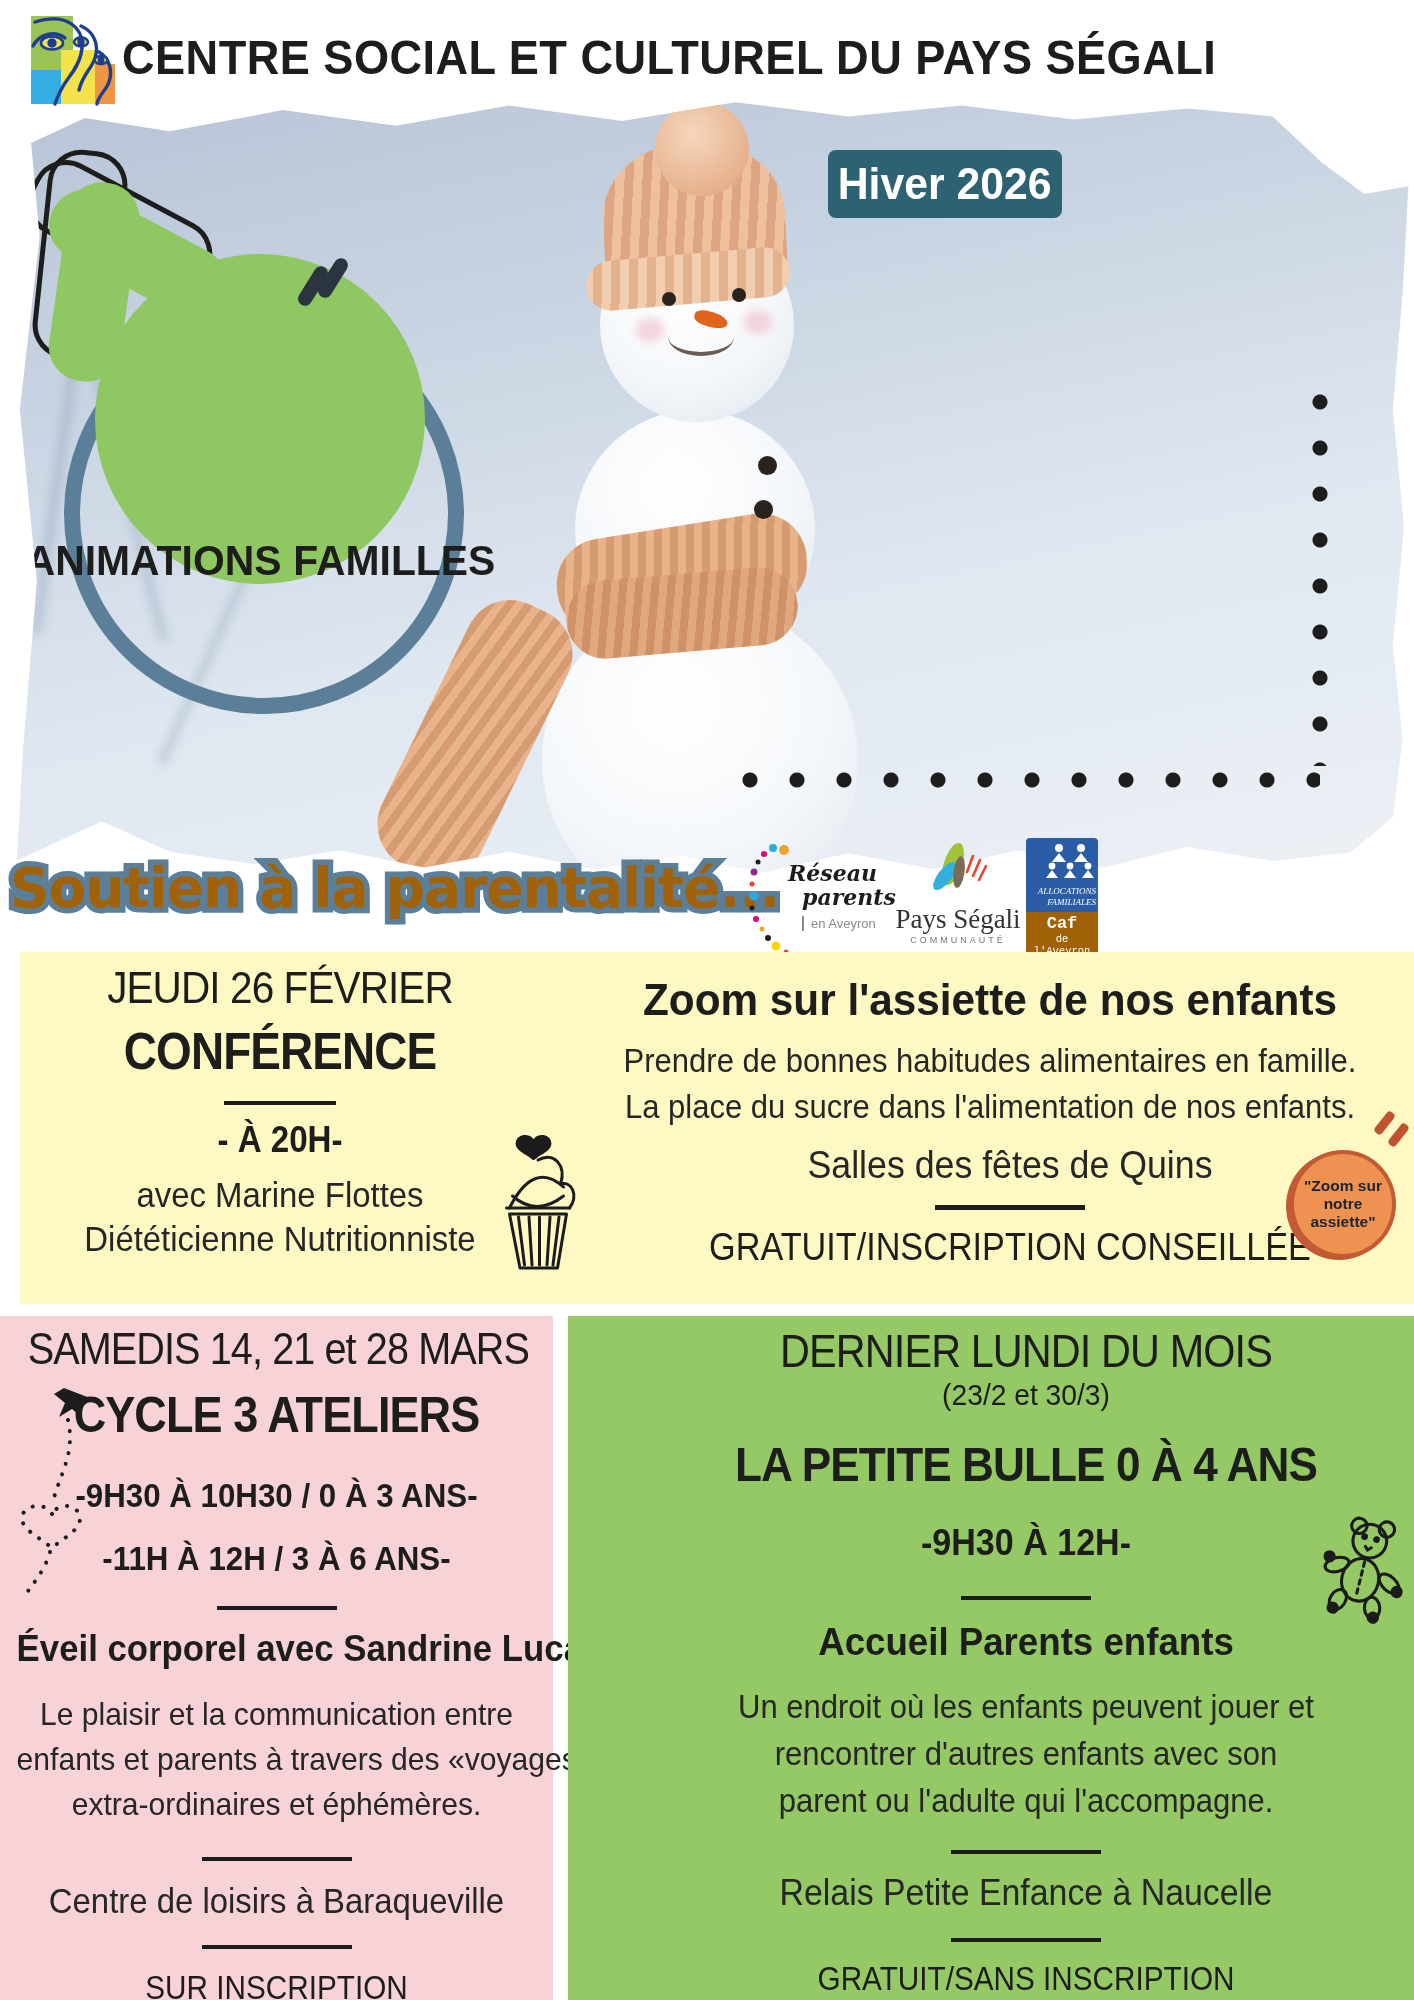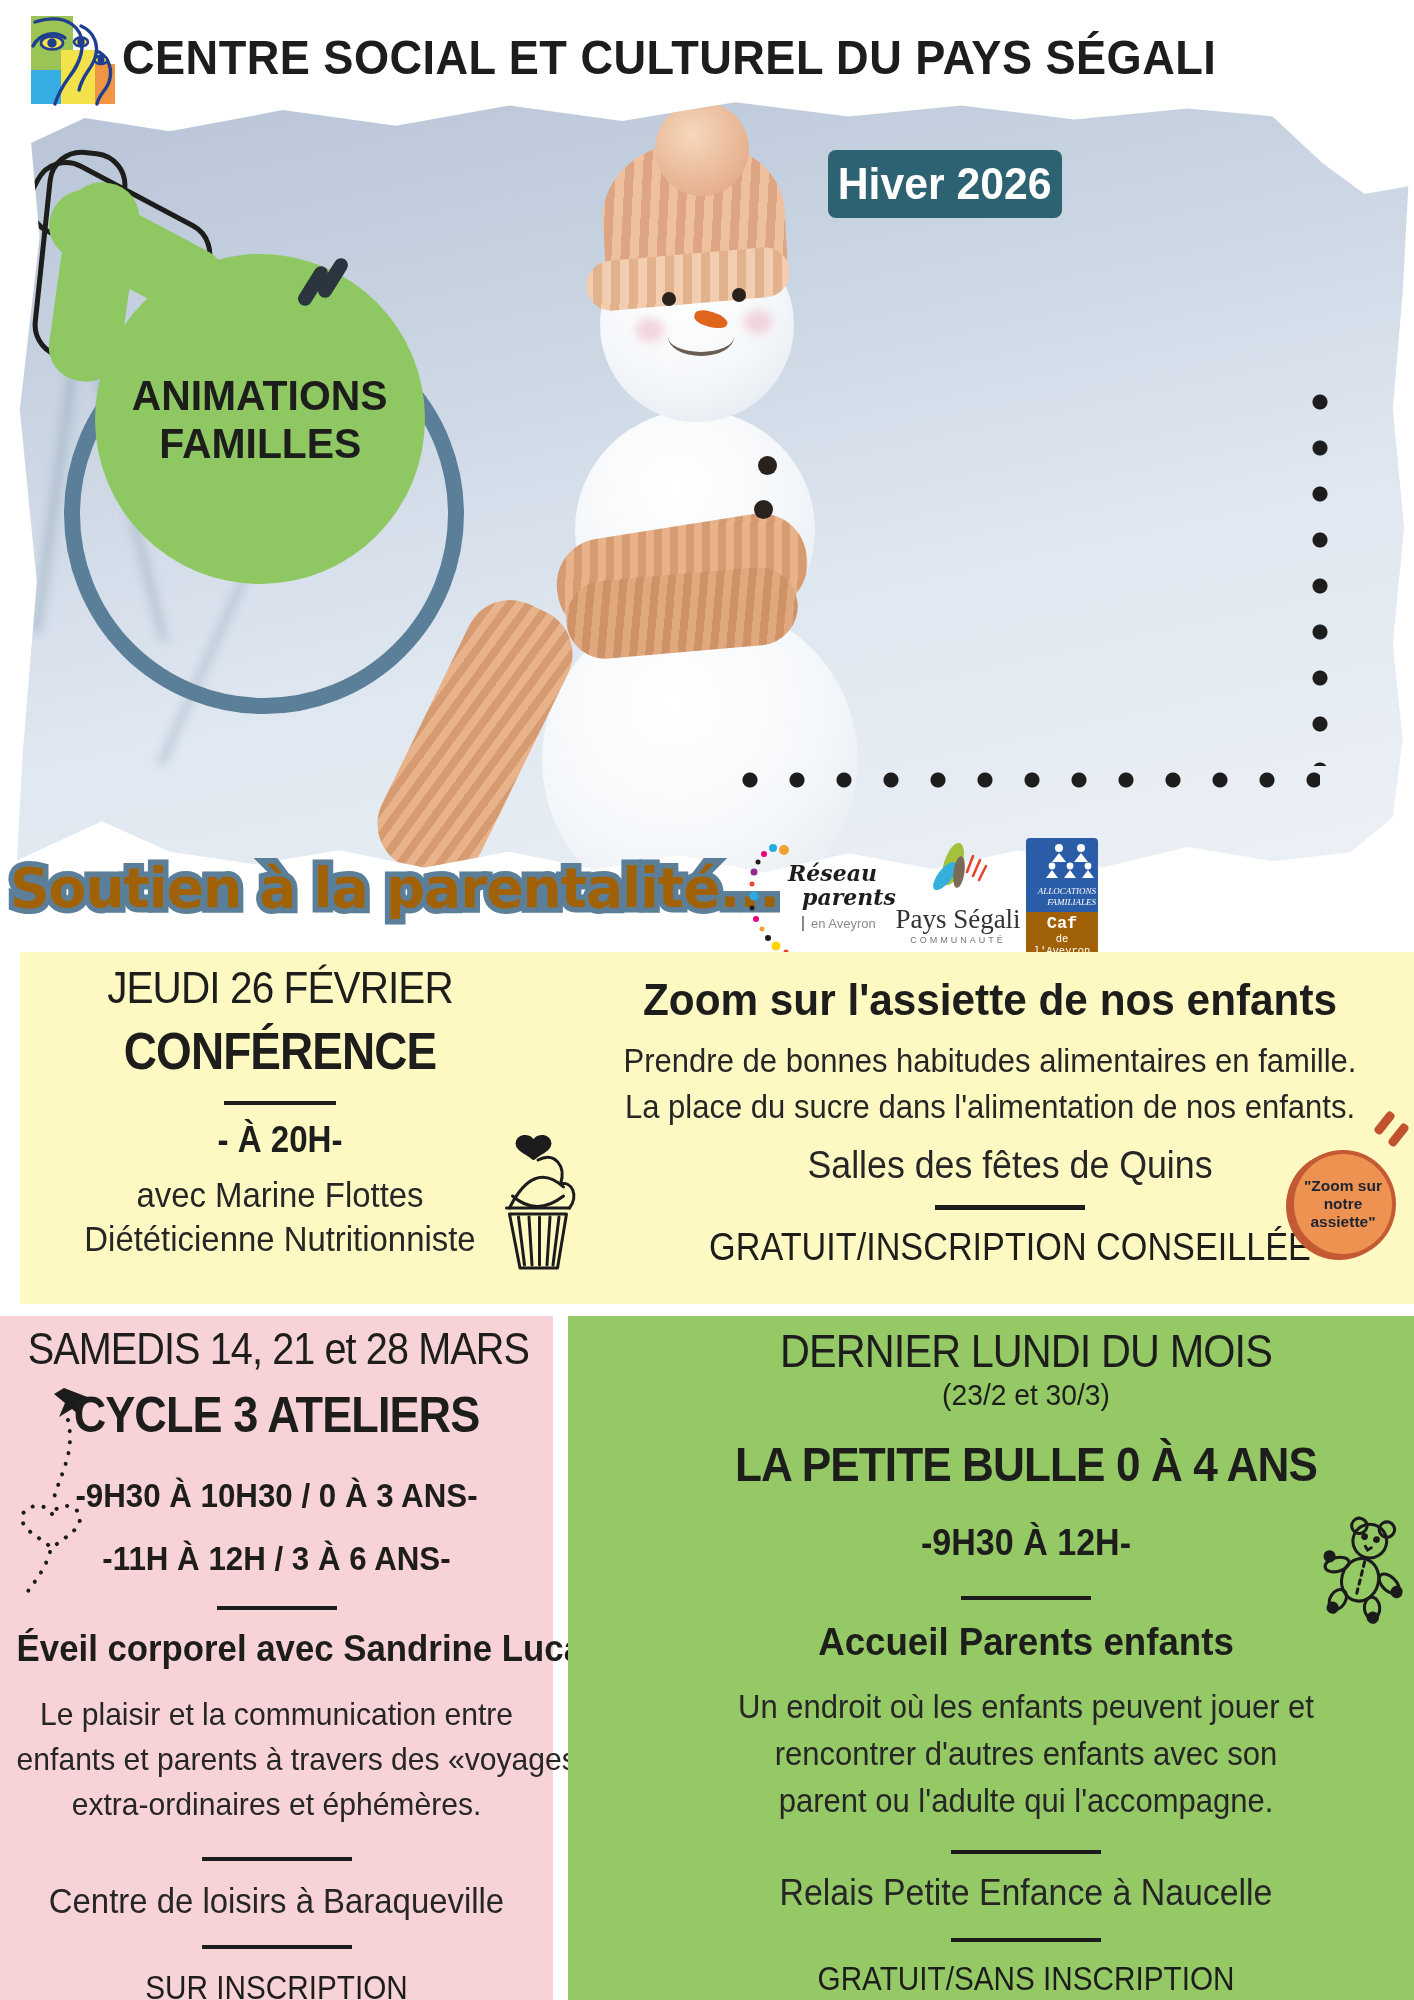--- a/index.html
+++ b/index.html
@@ -23,21 +23,21 @@
   .hiver{left:828px;top:54px;width:234px;height:68px;background:#2d6273;border-radius:8px;
          display:flex;align-items:center;justify-content:center;color:#fff;font-size:45px;
          font-weight:800;letter-spacing:0;}
   .hiver span{transform:scaleX(.95);white-space:nowrap;}
   
   .arr-bar{border-radius:34px;background:#8fc862;}
   .arr-o{border-radius:34px;background:transparent;border:5px solid #1d1d1b;}
   
   .ring{left:64px;top:218px;width:368px;height:368px;border-radius:50%;border:16px solid #5b7f99;}
   .gcircle{left:95px;top:158px;width:330px;height:330px;border-radius:50%;background:#8fc862;
-           display:flex;flex-direction:column;align-items:center;justify-content:center;}
+           display:flex;flex-direction:row;align-items:flex-end;justify-content:center;}
   .gcircle .t{font-size:43px;font-weight:800;line-height:1.12;color:#1d1d1b;transform:scaleX(.95);}
   .quote-bar{width:14px;height:44px;border-radius:8px;background:#2a3540;transform:rotate(32deg);}
   
   .ball{border-radius:50%;background:radial-gradient(circle at 42% 32%,#ffffff 0%,#f4f7fa 55%,#dde5ee 100%);}
   .hatbody{left:603px;top:46px;width:182px;height:152px;border-radius:48% 48% 22% 22%;
            transform:rotate(-3deg);
            background:repeating-linear-gradient(96deg,#eec09e 0 9px,#dda581 9px 18px);}
   .hatbrim{left:586px;top:158px;width:204px;height:50px;border-radius:26px;transform:rotate(-5deg);
            background:repeating-linear-gradient(96deg,#f3cdb0 0 9px,#e2b28c 9px 18px);}
   .pompom{left:655px;top:6px;width:94px;height:94px;border-radius:50%;

